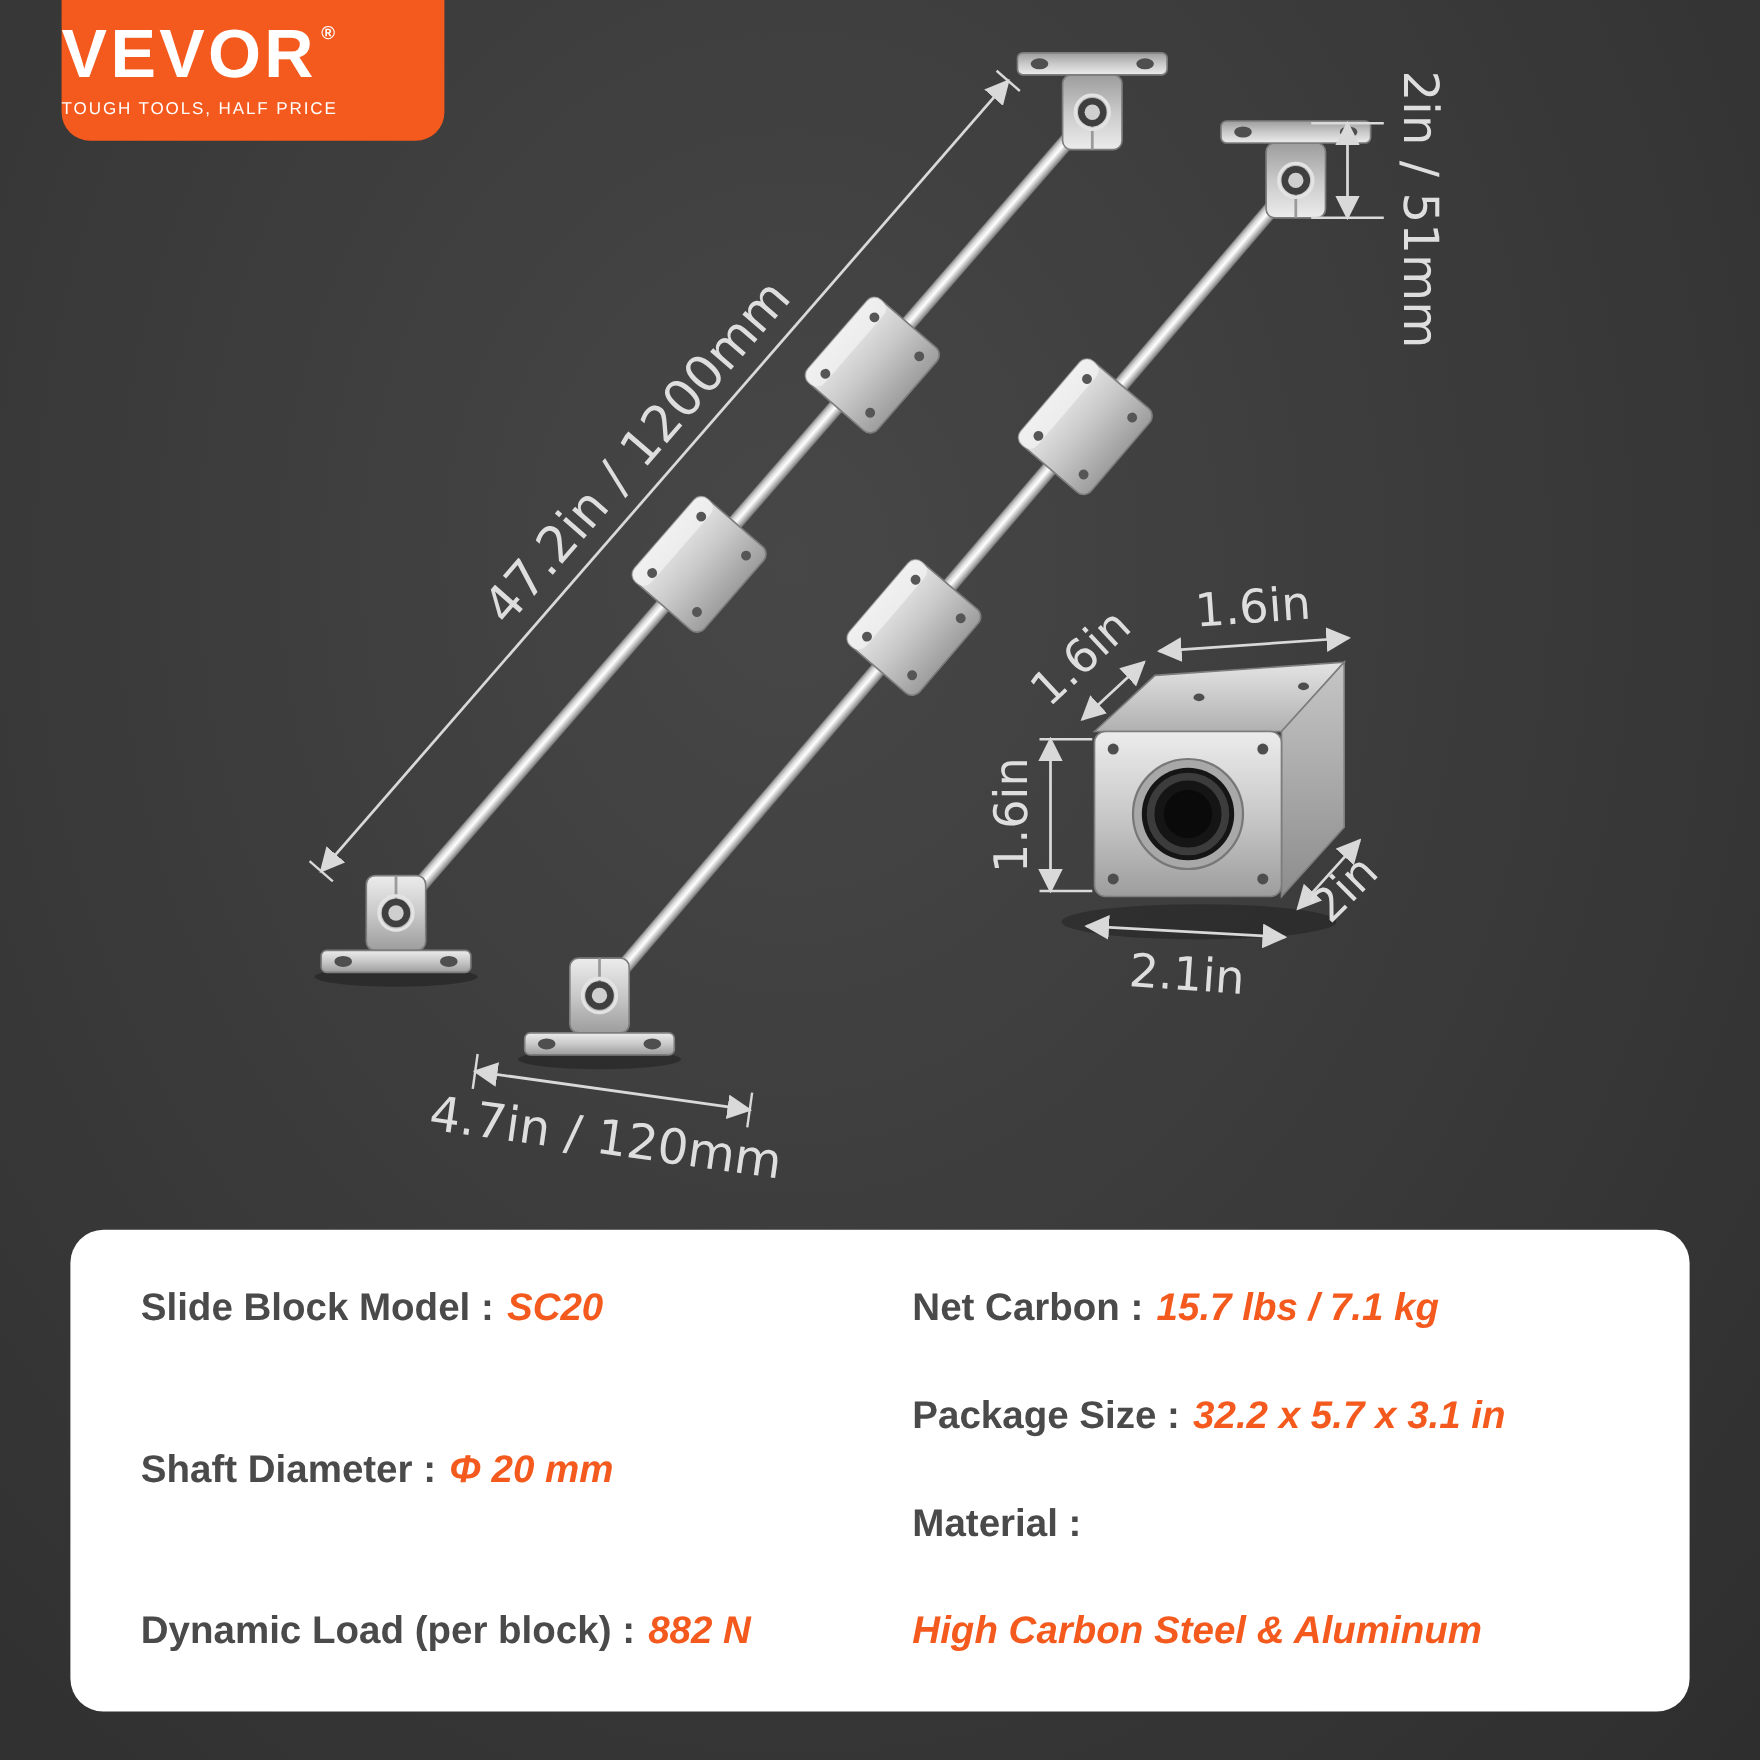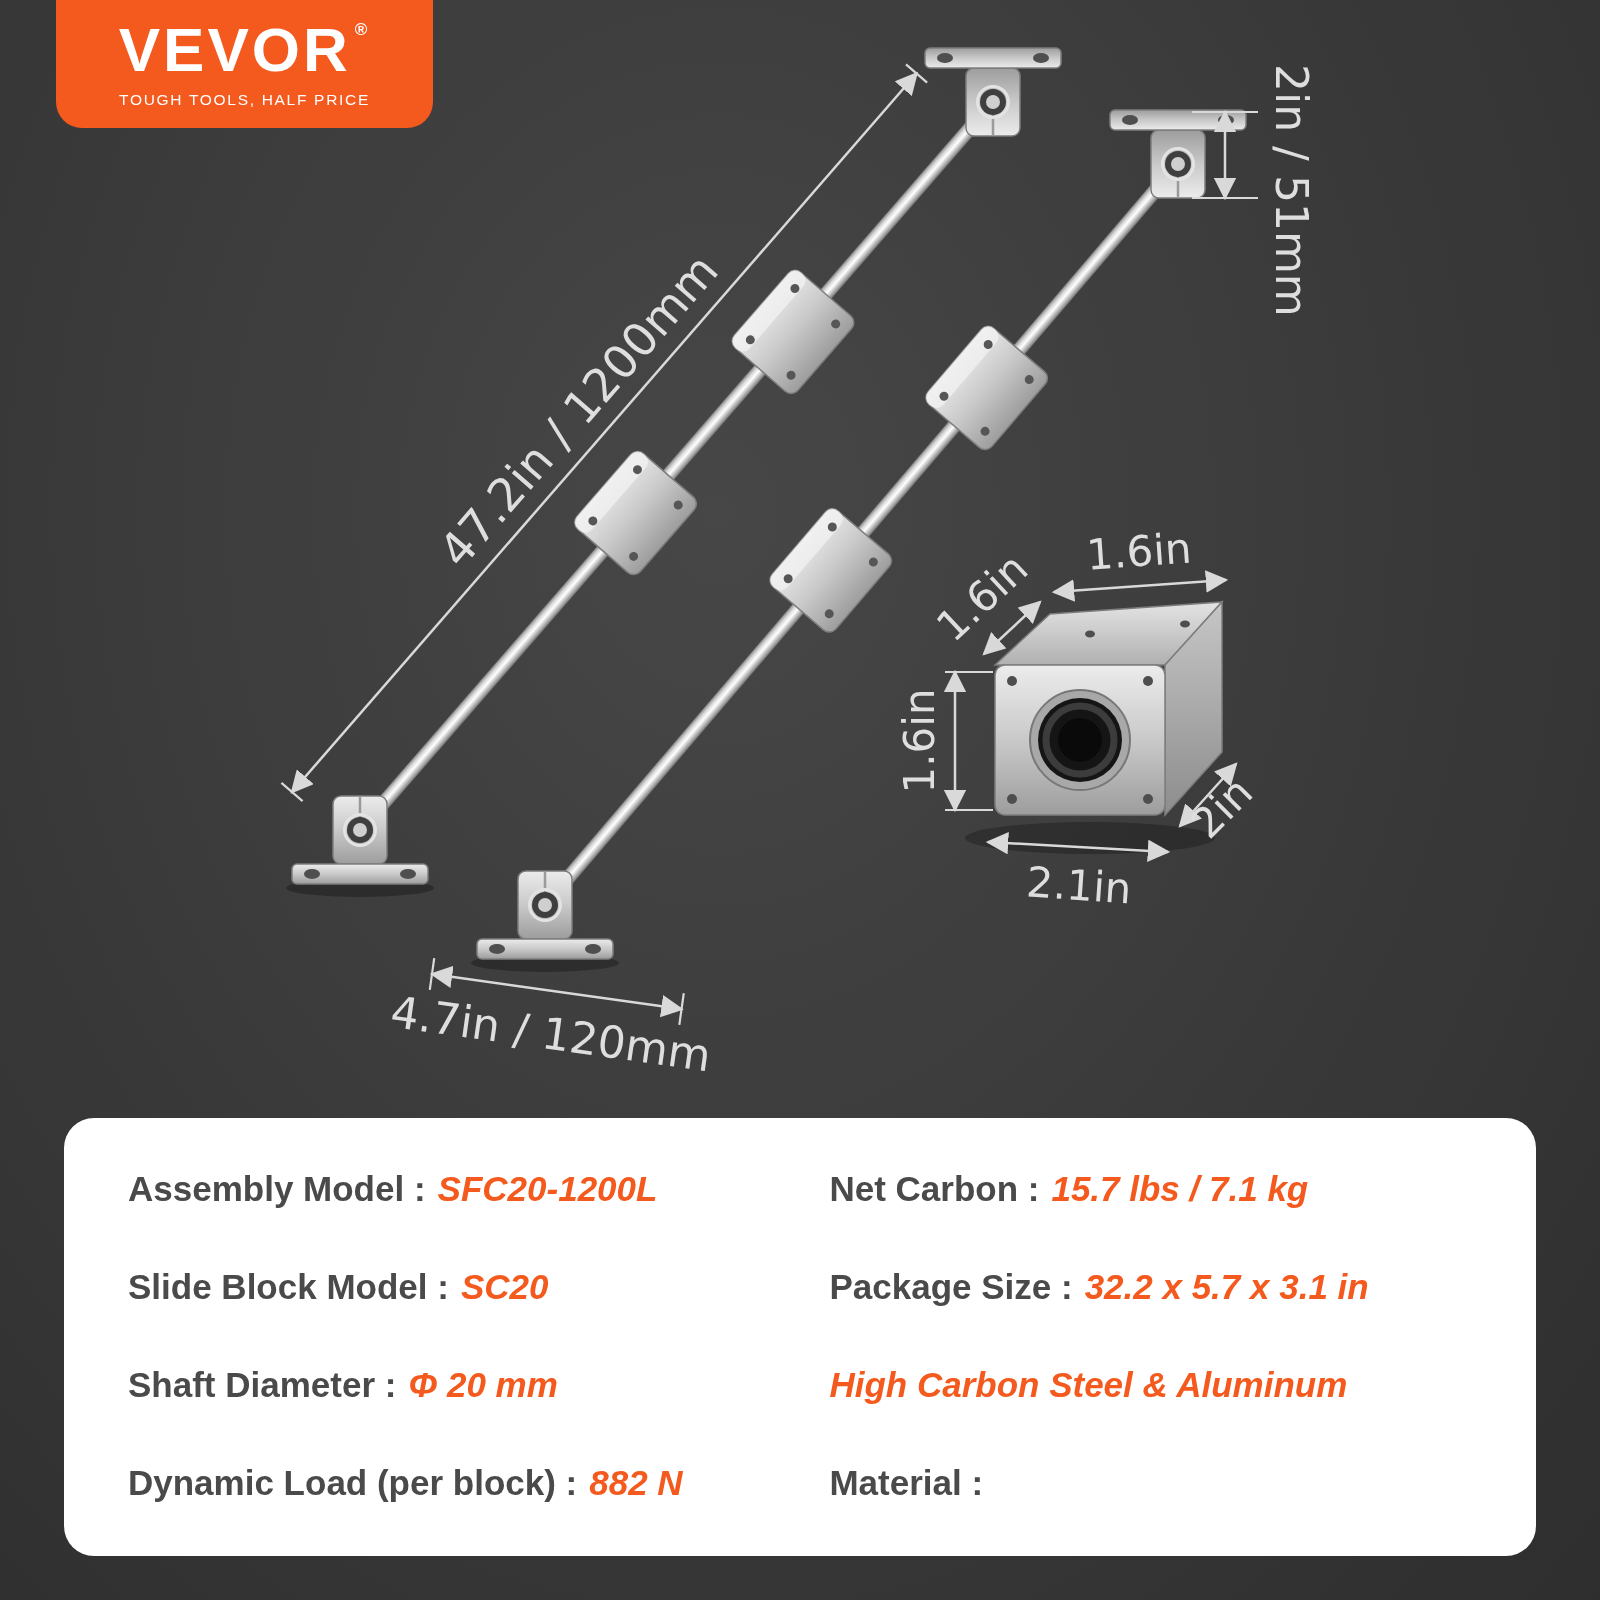--- a/index.html
+++ b/index.html
@@ -2,23 +2,23 @@
 <html><head>
 <meta charset="utf-8">
 <style>
   html,body{margin:0;padding:0}
   body{
     width:1600px;height:1600px;position:relative;overflow:hidden;
     background:radial-gradient(ellipse at 45% 32%, #474747 0%, #3b3b3b 48%, #2e2e2e 100%);
     font-family:"Liberation Sans",sans-serif;
   }
   .logo{
-    position:absolute;left:56px;top:0;width:377px;height:128px;
+    position:absolute;left:56px;top:0;width:348px;height:128px;
     background:#F4591D;border-radius:0 0 26px 26px;
-    display:flex;flex-direction:column;align-items:center;justify-content:center;color:#fff;
+    display:flex;flex-direction:column;justify-content:center;color:#fff;
   }
   .logo-name{font-size:62px;font-weight:800;letter-spacing:3px;line-height:1;display:flex;align-items:flex-start}
   .logo-reg{font-size:17px;margin-top:2px;margin-left:4px;font-weight:700}
   .logo-tag{font-size:15.5px;font-weight:400;letter-spacing:1.7px;margin-top:10px}
   .scene{position:absolute;left:0;top:0;width:1600px;height:1120px}
   .scene text{font-family:"DejaVu Sans","Liberation Sans",sans-serif;fill:#dedede}
   .dim-line{stroke:#d9d9d9;stroke-width:2.5;fill:none}
   .dim-tick{stroke:#d9d9d9;stroke-width:2.2}
   .metal-stroke{stroke:#7d7d7d;stroke-width:1.5}
   .spec-card{
@@ -207,39 +207,36 @@
     <text transform="translate(1078,900) rotate(4)" font-size="42" text-anchor="middle">2.1in</text>
 
     <line class="dim-line" x1="1180" y1="826" x2="1236" y2="764" marker-start="url(#arw)" marker-end="url(#arw)"></line>
     <text transform="translate(1232,818) rotate(-45)" font-size="42" text-anchor="middle">2in</text>
   </g>
 </svg>
 
 <div class="spec-card">
   <div class="spec-col">
     <div class="spec-row">
-      <span class="spec-label">Assembly Model :</span><span class="spec-value">SFC20-1200L</span>
-    </div>
-    <div class="spec-row">
       <span class="spec-label">Slide Block Model :</span><span class="spec-value">SC20</span>
     </div>
     <div class="spec-row">
       <span class="spec-label">Shaft Diameter :</span><span class="spec-value">Φ 20 mm</span>
     </div>
     <div class="spec-row">
       <span class="spec-label">Dynamic Load (per block) :</span><span class="spec-value">882 N</span>
     </div>
   </div>
   <div class="spec-col">
     <div class="spec-row">
       <span class="spec-label">Net Carbon :</span><span class="spec-value">15.7 lbs / 7.1 kg</span>
     </div>
     <div class="spec-row">
       <span class="spec-label">Package Size :</span><span class="spec-value">32.2 x 5.7 x 3.1 in</span>
     </div>
     <div class="spec-row">
+      <span class="spec-label">Material :</span>
+    </div>
+    <div class="spec-row">
       <span class="spec-value" style="margin-left:0">High Carbon Steel &amp; Aluminum</span>
-    </div>
-    <div class="spec-row">
-      <span class="spec-label">Material :</span>
     </div>
   </div>
 </div>
 
 </body></html>

